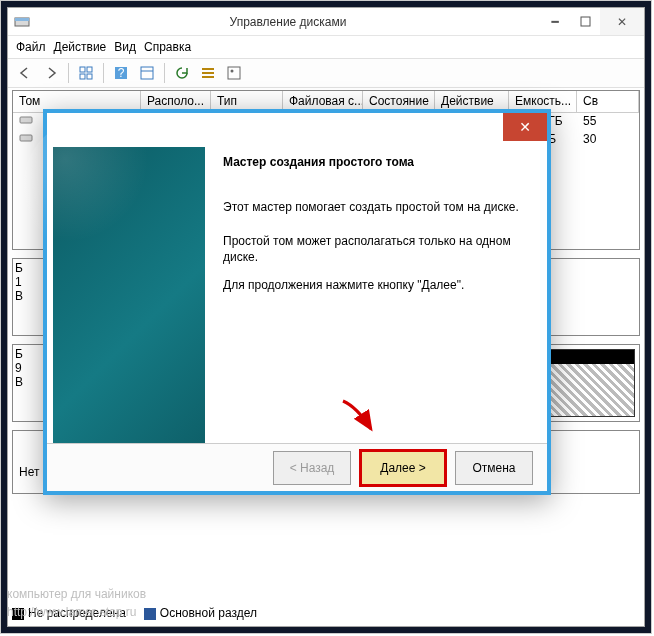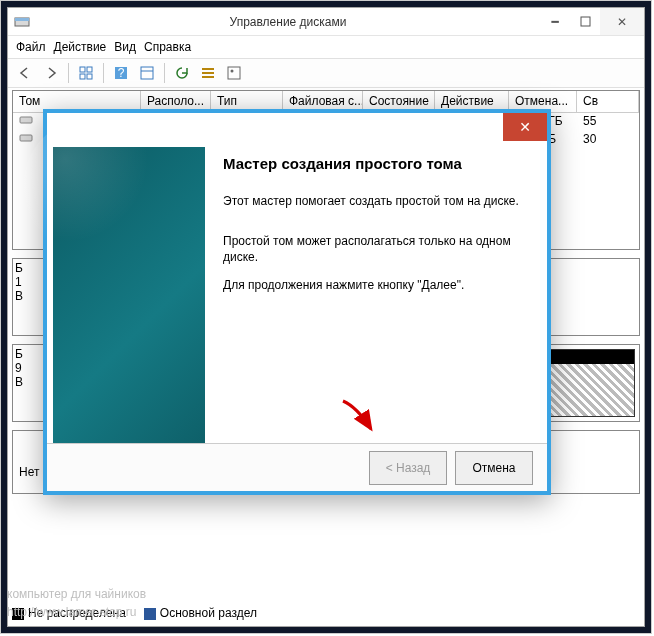--- a/index.html
+++ b/index.html
@@ -37,23 +37,23 @@
 .lg-blue{background:#2b579a}
 .watermark{position:absolute;left:6px;bottom:12px;color:#bfbfbf;font-size:16px;line-height:18px;pointer-events:none}
 
 .dialog{position:absolute;left:42px;top:108px;width:508px;height:386px;background:#fff;border:4px solid #3aa3e3;box-shadow:0 6px 28px rgba(0,0,0,.35)}
 .dlg-title{height:28px;background:#3aa3e3;color:#fff;display:flex;align-items:center}
 .dlg-title-inner{flex:1;background:#fff;height:100%;display:flex;align-items:center;justify-content:center}
 .dlg-close{width:44px;height:28px;background:#c74531;color:#fff;display:flex;align-items:center;justify-content:center;font-size:14px}
 .dlg-body{position:absolute;top:28px;left:0;right:0;bottom:0;background:#fff}
 .side-panel{position:absolute;left:6px;top:6px;width:152px;height:296px;background:linear-gradient(135deg,#0b5a63 0%,#157a84 60%,#0e6069 100%)}
 .side-panel::before{content:"";position:absolute;left:-30px;top:-30px;width:140px;height:140px;border-radius:50%;background:radial-gradient(circle at 30% 30%,rgba(255,255,255,.15),rgba(255,255,255,0) 60%)}
-.dlg-heading{position:absolute;left:176px;top:14px;font-size:15px;font-weight:600;color:#000}
+.dlg-heading{position:absolute;left:176px;top:14px;font-size:12px;font-weight:600;color:#000}
 .dlg-text{position:absolute;left:176px;right:16px;font-size:12px;color:#000;line-height:16px}
-.t1{top:52px}.t2{top:92px}.t3{top:136px}
+.t1{top:58px}.t2{top:92px}.t3{top:136px}
 .dlg-bar{position:absolute;left:0;right:0;bottom:0;height:48px;border-top:1px solid #ccc;background:#fbfbfb;display:flex;align-items:center;justify-content:flex-end;padding-right:14px;gap:8px}
 .btn{min-width:78px;height:24px;border:1px solid #9c9c9c;background:#efefef;padding:16px 12px;font-size:12px;display:flex;align-items:center;justify-content:center}
 .btn.disabled{color:#9a9a9a}
 .btn.primary{border:3px solid #d40000;background:#f2e6a6;font-weight:400;height:28px;min-width:88px}
 .arrow{position:absolute;right:168px;bottom:54px;pointer-events:none}
 </style>
 </head>
 <body>
 
 <div class="outer-frame">
@@ -140,21 +140,21 @@
 
   <div class="content">
     <div class="table">
       <div class="thead">
         <div class="th c-tom">Том</div>
         <div class="th c-loc">Располо...</div>
         <div class="th c-typ">Тип</div>
         <div class="th c-fs">Файловая с...</div>
         <div class="th c-state">Состояние</div>
         <div class="th c-cap">Действие</div>
-        <div class="th c-free">Отмена...</div>
+        <div class="th c-free">Емкость...</div>
         <div class="th c-sv">Св</div>
       </div>
       <div class="tbody">
         <div class="tr">
           <div class="td c-tom"><svg width="14" height="12" viewBox="0 0 14 12">
                   <rect x="1" y="3" width="12" height="6" rx="1" fill="#d9d9d9" stroke="#888"></rect>
                 </svg></div>
           <div class="td c-loc"></div>
               <div class="td c-typ"></div>
               <div class="td c-fs"></div>
@@ -227,20 +227,21 @@
       <defs>
             <marker id="ah" markerWidth="8" markerHeight="8" refX="6" refY="3" orient="auto">
               <path d="M0,0 L7,3 L0,6 Z" fill="#d40000"></path>
             </marker>
           </defs>
       <path d="M4 4 Q18 10 32 32" fill="none" stroke="#d40000" stroke-width="3" marker-end="url(#ah)"></path>
     </svg>
 
     <div class="dlg-bar">
       <div class="btn disabled">&lt; Назад</div>
+      <div class="btn primary">Далее &gt;</div>
       <div class="btn">Отмена</div>
     </div>
   </div>
 </div>
 
 <div class="watermark">
   <div>компьютер для чайников</div>
   <div>http://www.lamer-stop.ru</div>
 </div>
 

